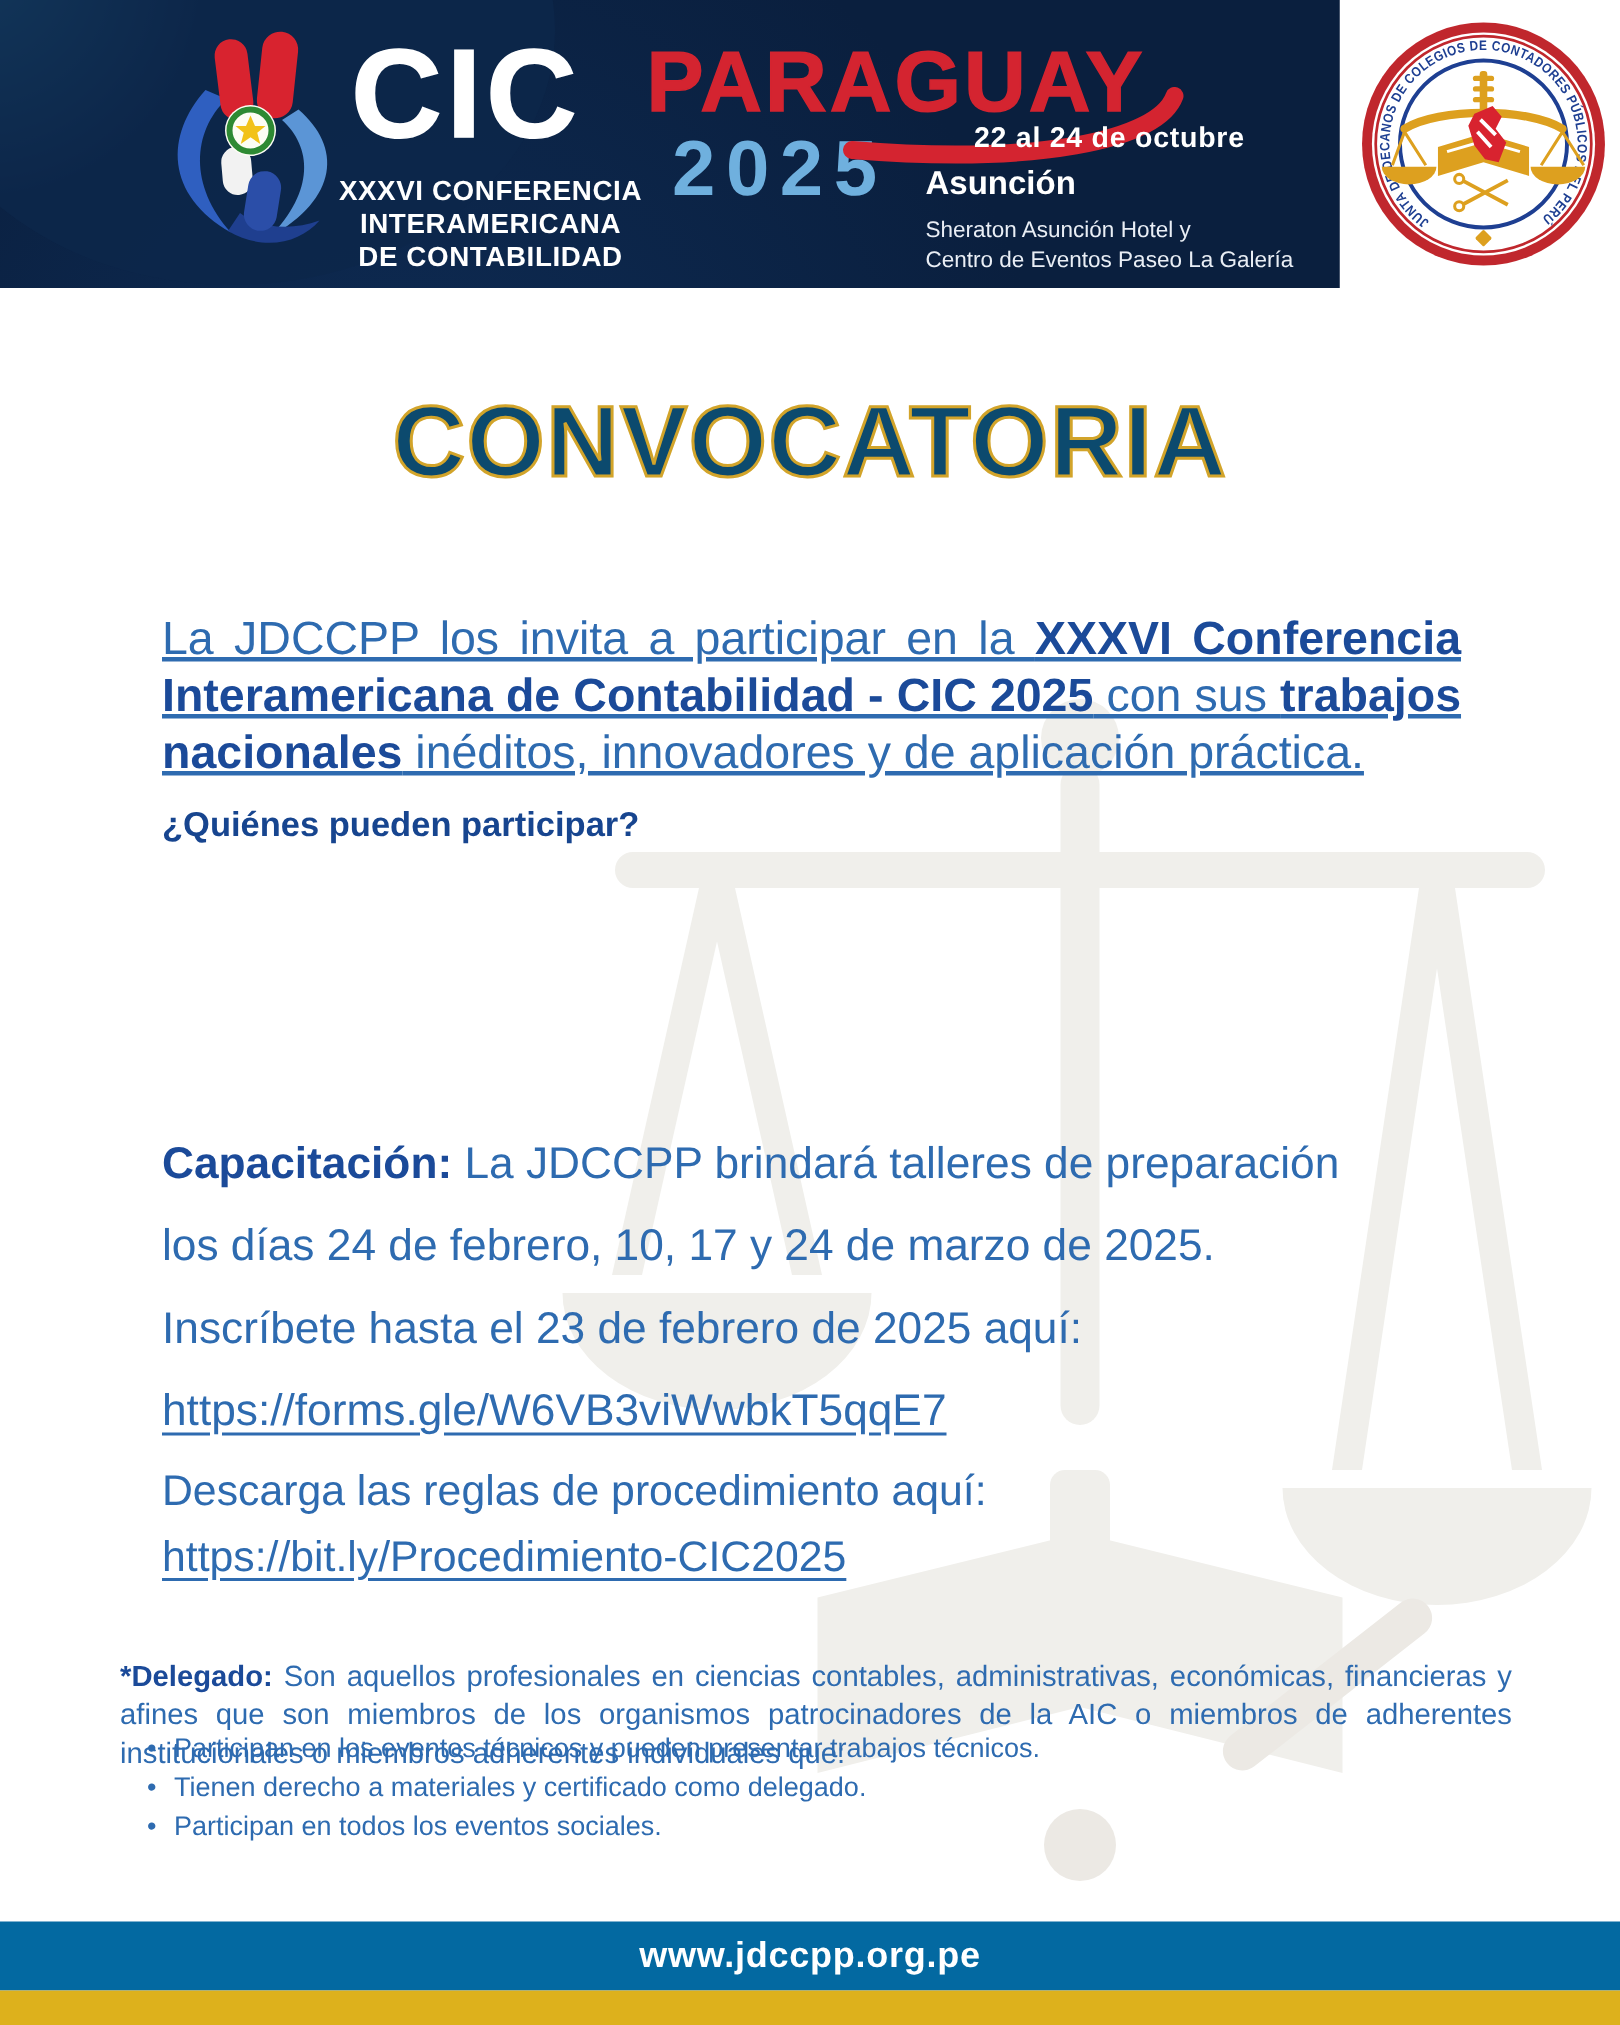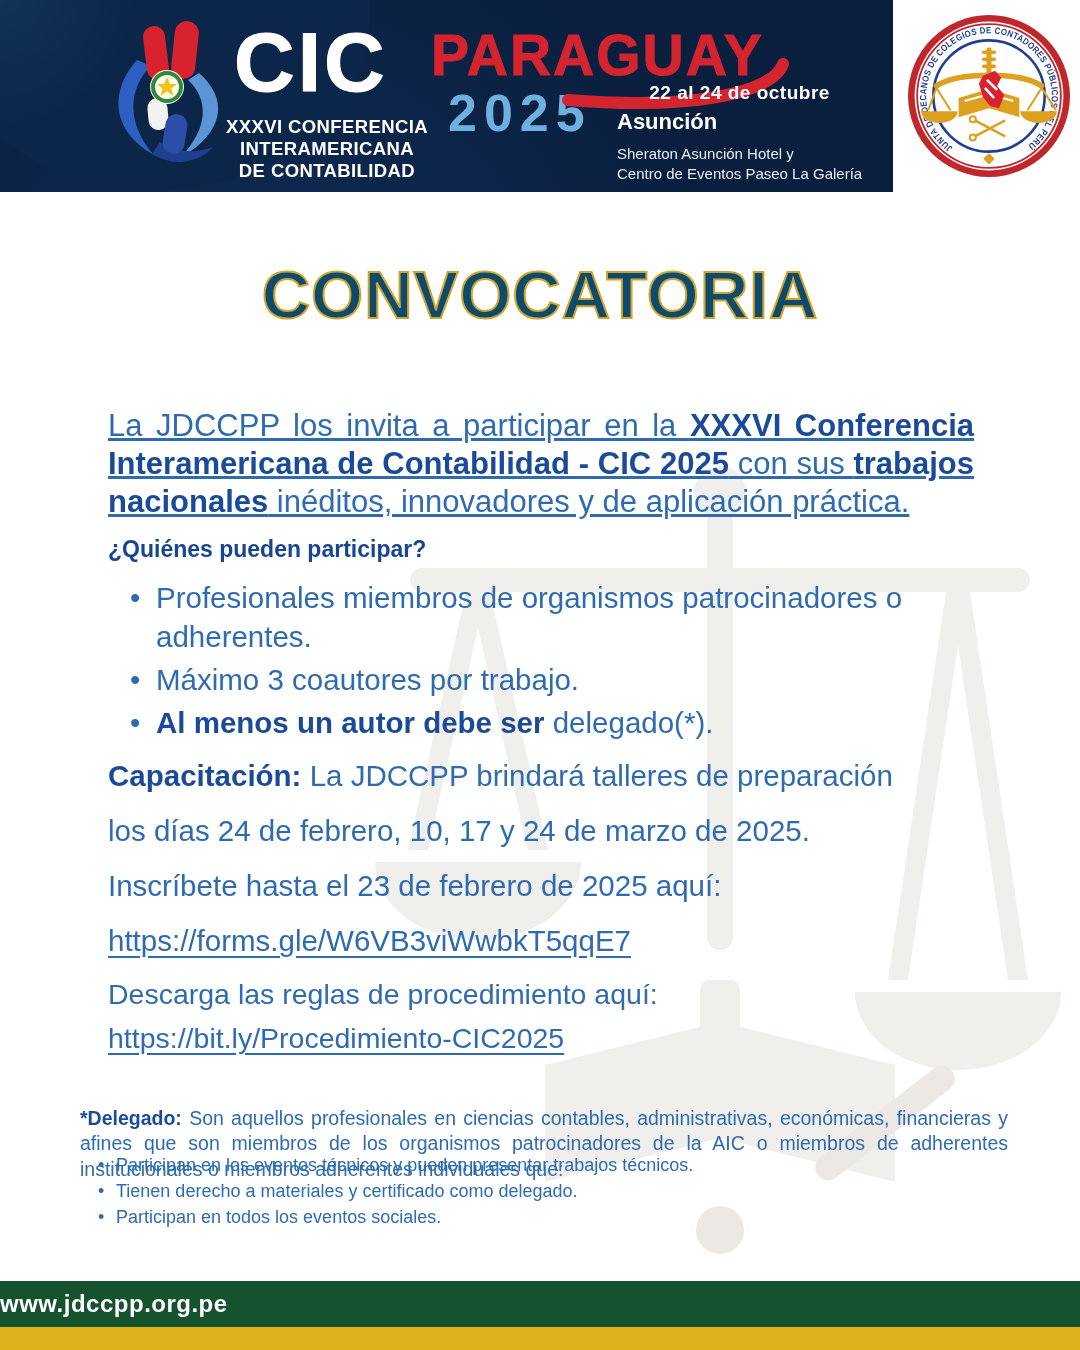--- a/index.html
+++ b/index.html
@@ -46,22 +46,22 @@
   .link{color:#2e6bb0;text-decoration:underline;text-underline-offset:5px;}
   .download{position:absolute;left:108px;top:972px;width:880px;font-size:28.5px;line-height:44px;
       color:#2e6bb0;}
   .footnote{position:absolute;left:80px;top:1086px;width:928px;font-size:19.5px;line-height:25.5px;
       color:#2e6bb0;text-align:justify;}
   .fn-list{position:absolute;left:92px;top:1154px;width:918px;margin:0;padding:0;list-style:none;}
   .fn-list li{position:relative;padding-left:24px;font-size:18px;line-height:23px;color:#2e6bb0;
       margin-bottom:3px;text-align:justify;}
   .fn-list li::before{content:"\2022";position:absolute;left:6px;color:#2e6bb0;}
   
-  .bar-blue{position:absolute;left:0;top:1281px;width:1080px;height:46px;background:#14532d;
-      color:#ffffff;font-weight:bold;font-size:24px;line-height:46px;
+  .bar-blue{position:absolute;left:0;top:1281px;width:1080px;height:46px;background:#0369a1;
+      color:#ffffff;font-weight:bold;font-size:24px;line-height:46px;text-align:center;
       letter-spacing:.5px;}
   .bar-gold{position:absolute;left:0;top:1327px;width:1080px;height:23px;background:#ddb11c;}
 </style>
 </head>
 <body>
 
 <div class="page">
 
   <svg class="watermark" width="700" height="850" viewBox="0 0 700 850">
     <g fill="#f0efeb">
@@ -153,25 +153,20 @@
       </g>
       <path d="M76,62 L88,57 L94,64 L90,72 L97,81 L92,94 L83,92 L76,83 L72,70 Z" fill="#d8232f"></path>
       <path d="M80,66 L90,76 M78,74 L87,84" stroke="#ffffff" stroke-width="2.5"></path>
     </svg>
 
     <div class="page-title">CONVOCATORIA</div>
 
     <p class="intro"><span>La JDCCPP los invita a participar en la </span><span class="b">XXXVI Conferencia Interamericana de Contabilidad - CIC 2025</span><span> con sus </span><span class="b">trabajos nacionales</span><span> inéditos, innovadores y de aplicación práctica.</span></p>
 
     <div class="q-heading">¿Quiénes pueden participar?</div>
-    <ul class="q-list">
-      <li><span>Profesionales miembros de organismos patrocinadores o adherentes.</span></li>
-      <li><span>Máximo 3 coautores por trabajo.</span></li>
-      <li><span class="b">Al menos un autor debe ser </span><span>delegado(*).</span></li>
-    </ul>
 
     <div class="training">
       <div class="ln"><span class="b">Capacitación:</span><span> La JDCCPP brindará talleres de preparación</span></div>
       <div class="ln">los días 24 de febrero, 10, 17 y 24 de marzo de 2025.</div>
       <div class="ln">Inscríbete hasta el 23 de febrero de 2025 aquí:</div>
       <div class="ln"><a class="link" href="#">https://forms.gle/W6VB3viWwbkT5qqE7</a></div>
     </div>
 
     <div class="download">
       <div>Descarga las reglas de procedimiento aquí:</div>

